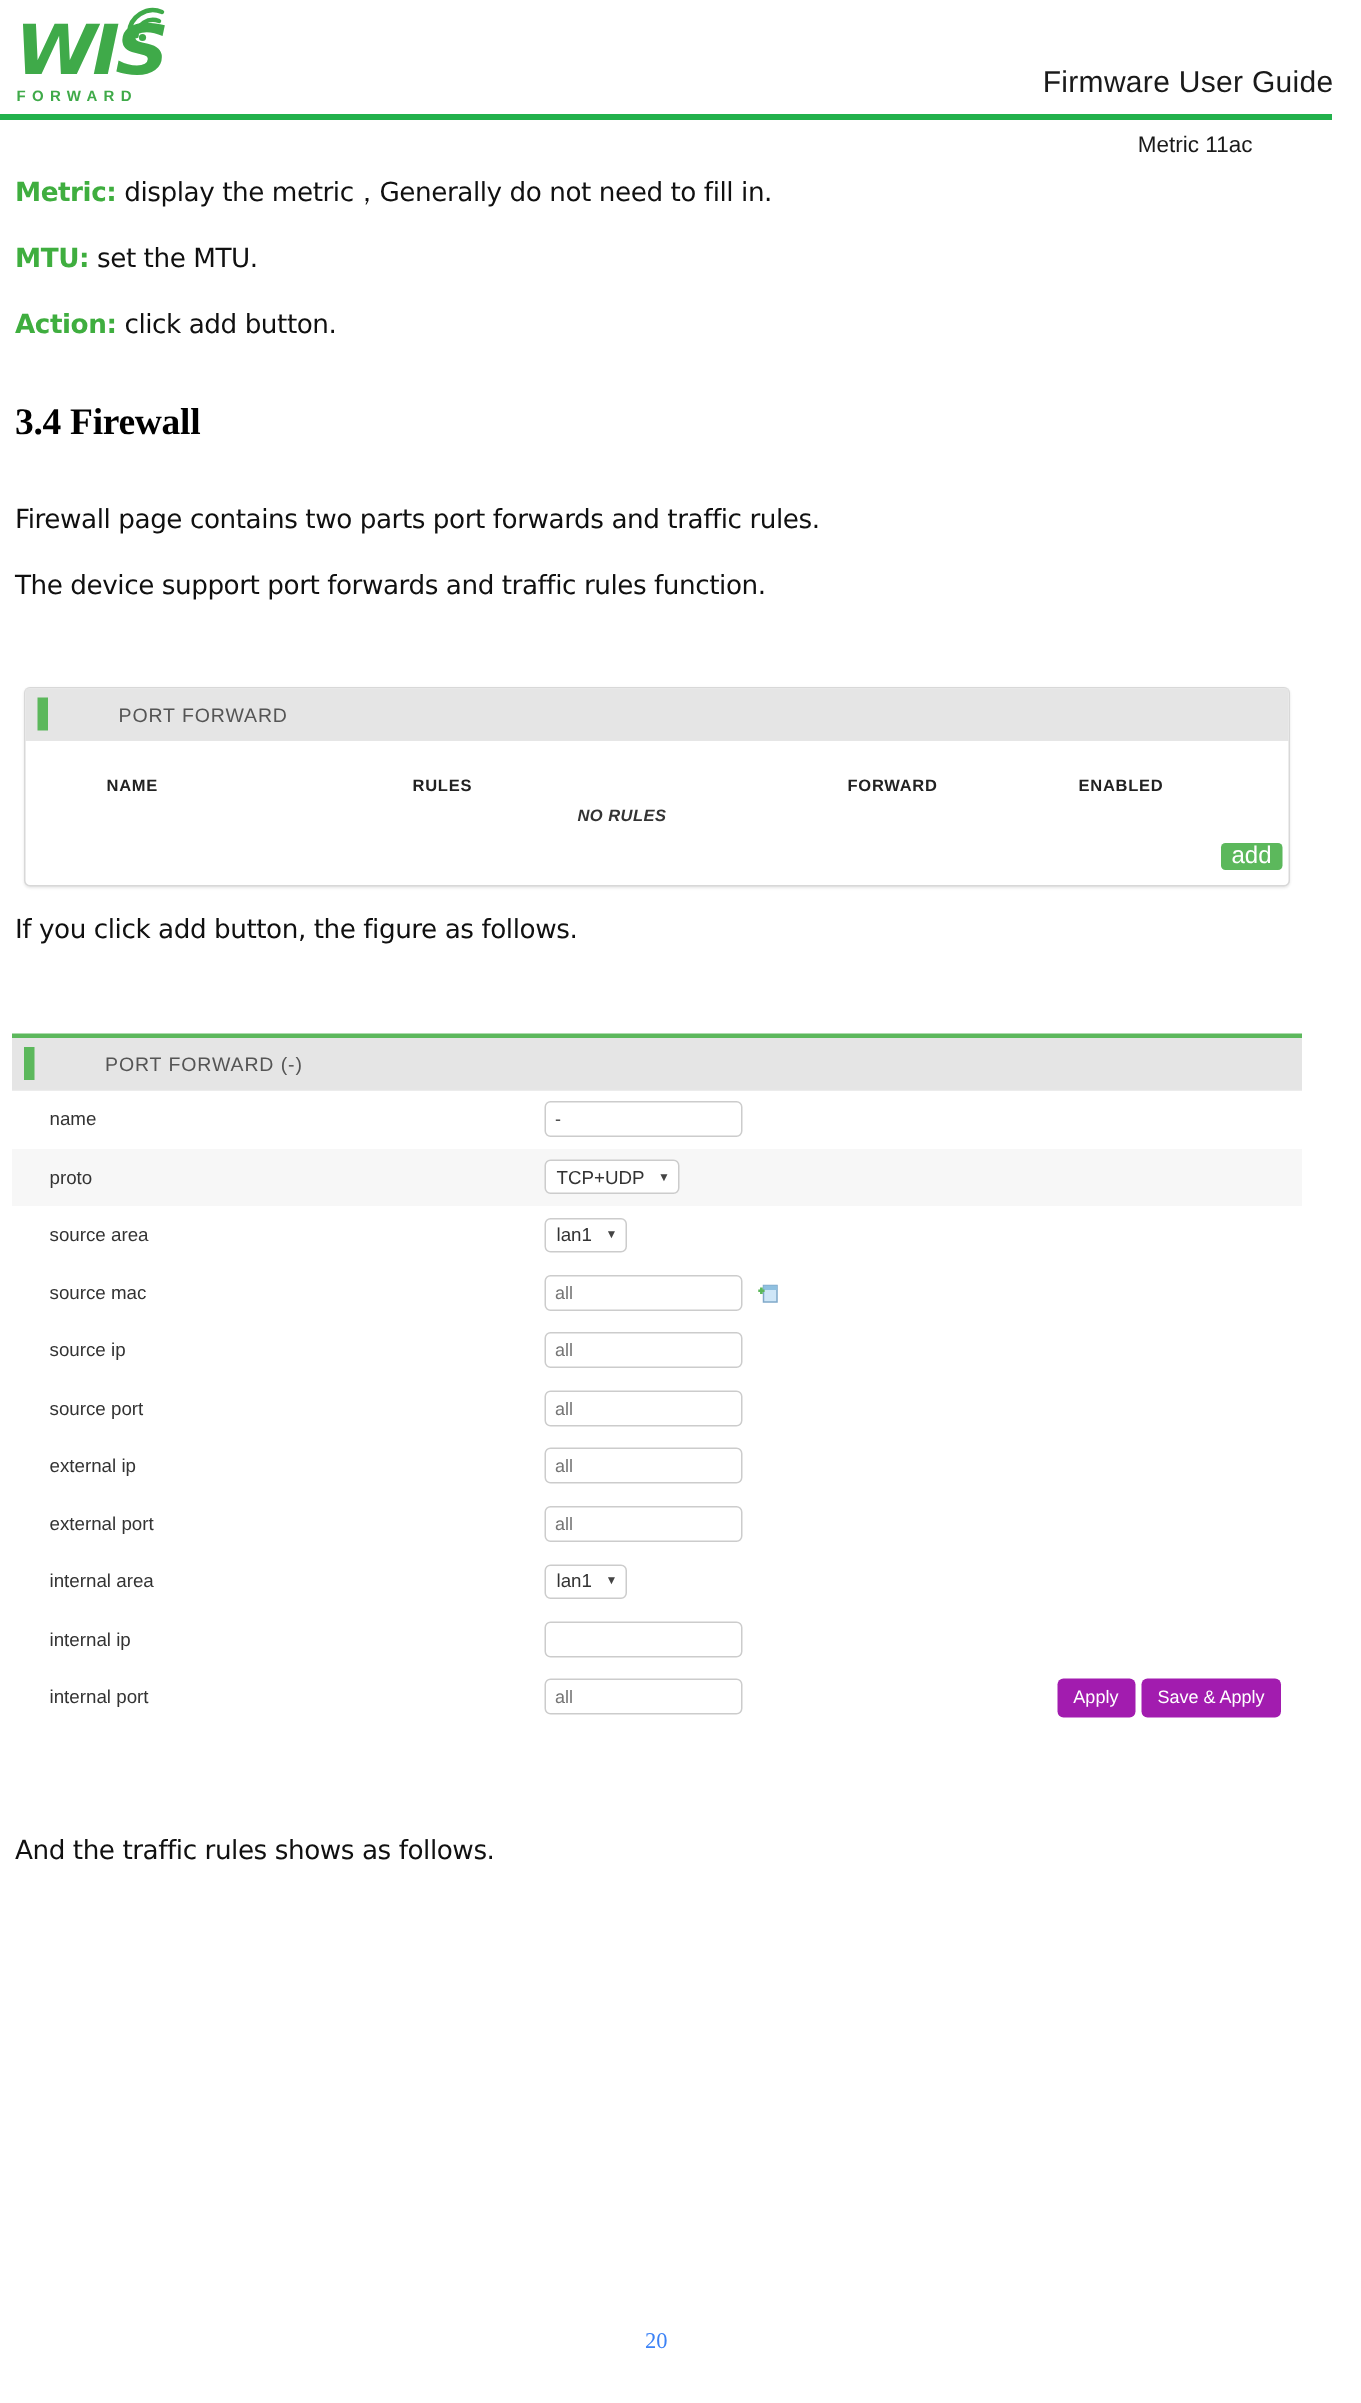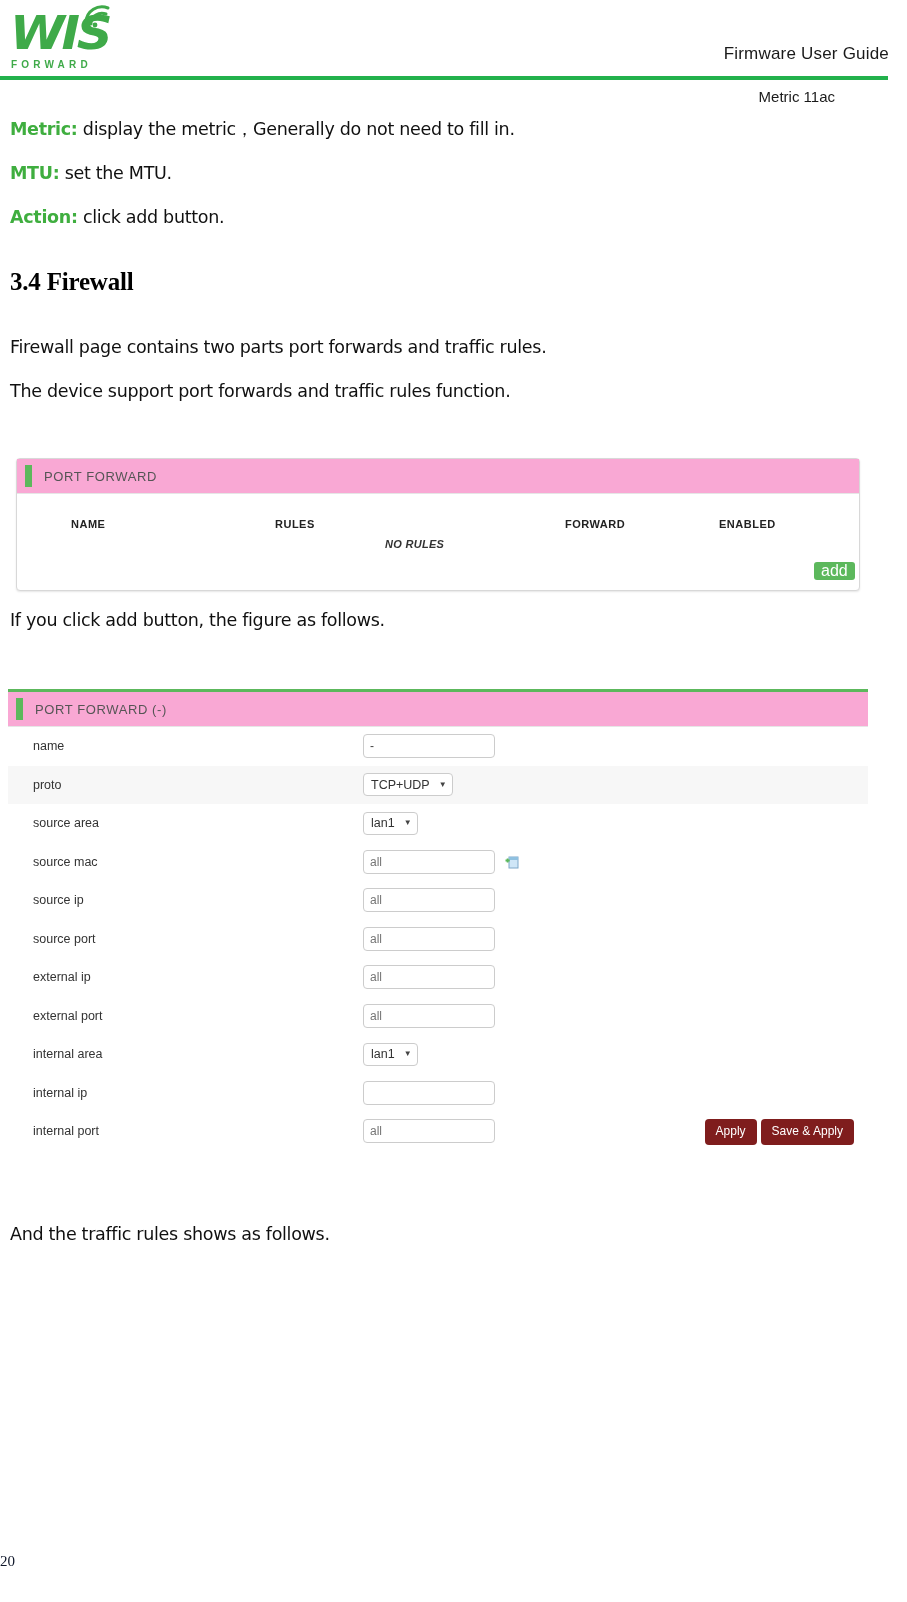--- a/index.html
+++ b/index.html
@@ -57,21 +57,21 @@
     left: 74px;
     top: 0px;
     width: 36px;
     height: 26px;
   }
   .header-title {
     position: absolute;
     right: 18px;
     top: 44px;
     font-family: "Liberation Sans", sans-serif;
-    font-size: 17px;
+    font-size: 20px;
     color: #1a1a1a;
     letter-spacing: 0.2px;
   }
   .header-rule {
     position: absolute;
     left: 0px;
     top: 76px;
     width: 888px;
     height: 4px;
     background: #22b14c;
@@ -128,26 +128,27 @@
   }
   .panel-2 {
     margin-left: 8px;
     width: 860px;
     border: none;
     border-top: 3px solid #5cb85c;
     border-radius: 0;
     box-shadow: none;
   }
   .panel-head {
-    background: #f9a8d4;
+    background: #e5e5e5;
     border-bottom: 1px solid #e6e6e6;
     height: 34px;
     display: flex;
     align-items: center;
     position: relative;
+    gap: 35px;
   }
   .panel-accent {
     width: 7px;
     height: 22px;
     background: #5cb85c;
     margin-left: 8px;
   }
   .panel-title {
     margin-left: 12px;
     font-size: 13px;
@@ -256,38 +257,39 @@
     height: 14px;
   }
   .btn-row {
     position: absolute;
     right: 14px;
     bottom: 6px;
     display: flex;
     gap: 4px;
   }
   .btn-green {
-    background: #7f1d1d;
+    background: #a21caf;
     color: #ffffff;
     font-size: 12px;
     border: none;
     border-radius: 4px;
     padding: 6px 11px 7px 11px;
     line-height: 13px;
     font-family: "Liberation Sans", sans-serif;
   }
 
   .page-number {
     position: absolute;
     top: 1553px;
     left: 0;
     width: 875px;
+    text-align: center;
     font-family: "Liberation Serif", serif;
     font-size: 15px;
-    color: #0f172a;
+    color: #3b82f6;
   }
 </style>
 </head>
 <body>
 
 <div class="page-header">
   <div class="logo-block">
     <div class="logo-wis">WIS</div>
     <div class="logo-networks">FORWARD</div>
     <svg class="logo-wifi" viewBox="0 0 36 26">

